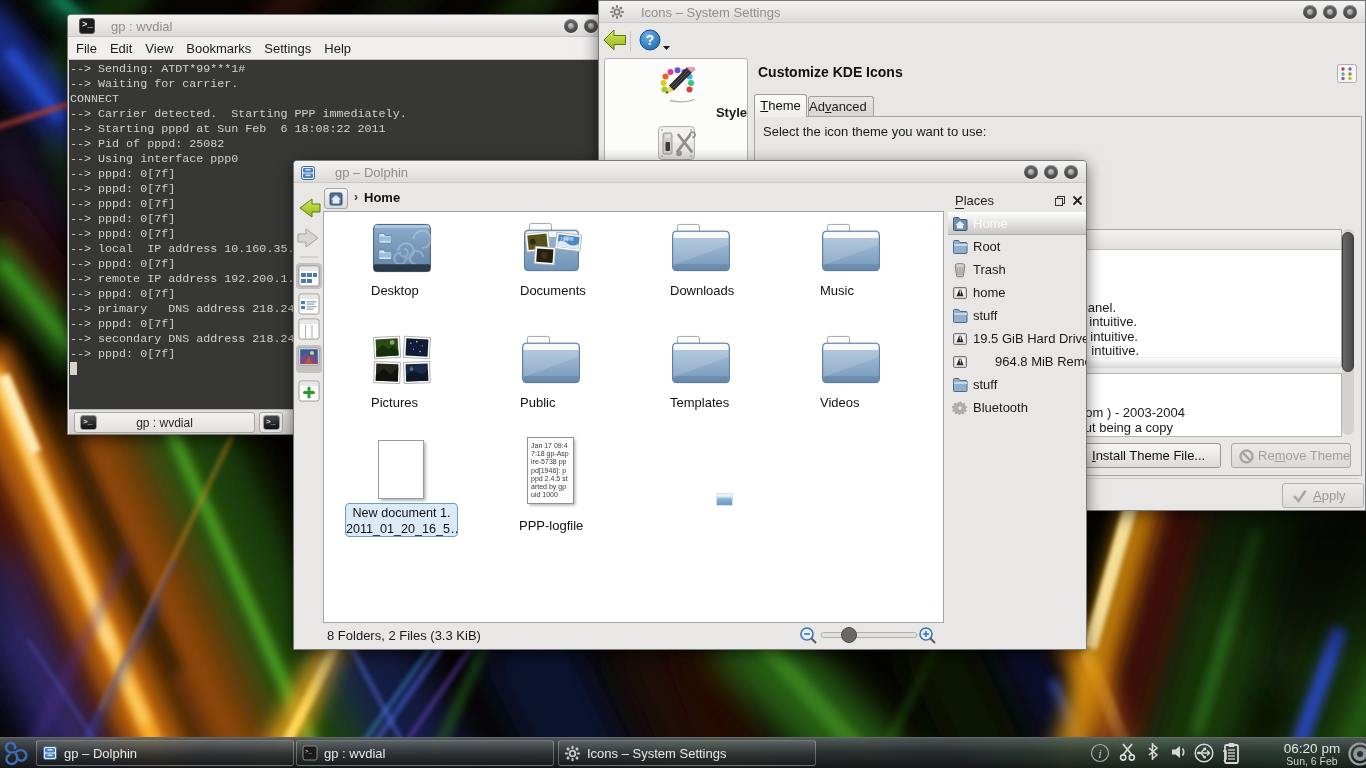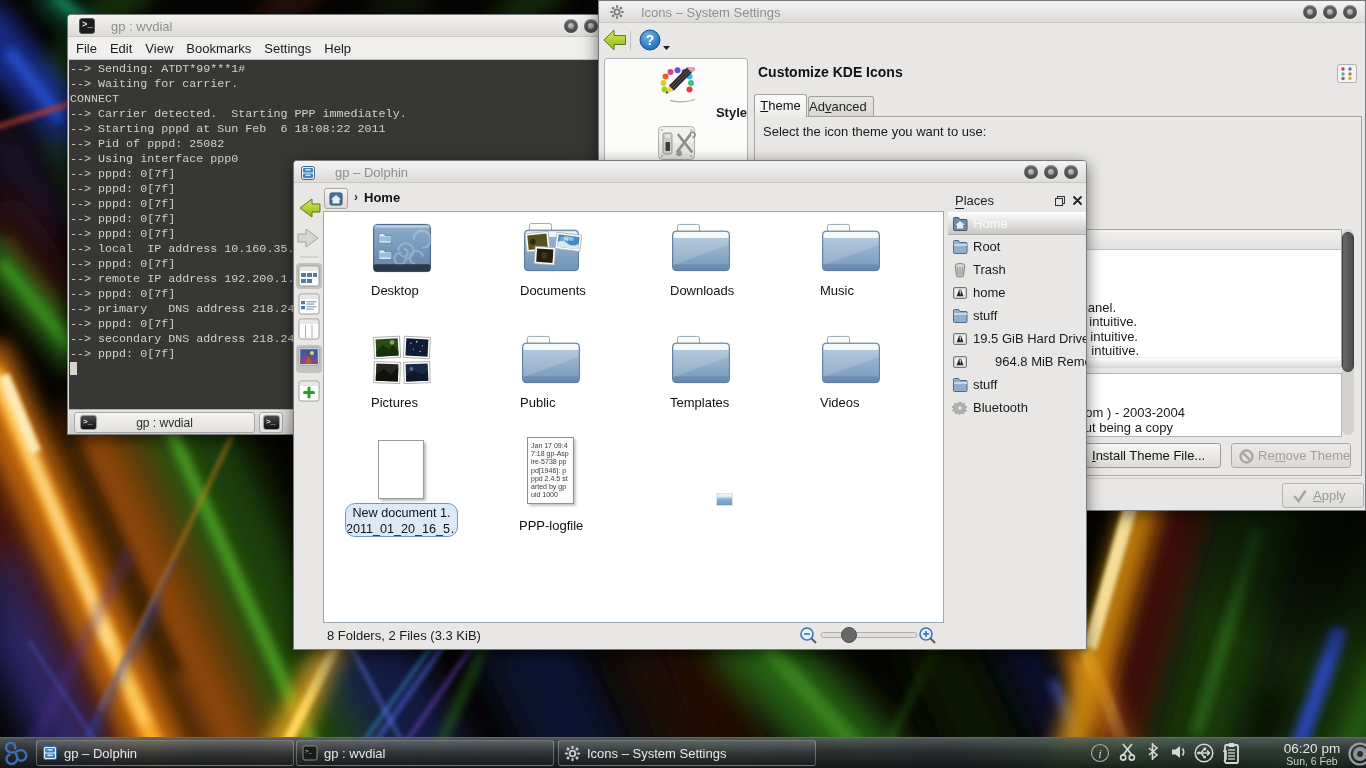--- a/index.html
+++ b/index.html
@@ -552,21 +552,21 @@
           <div class="flab">Templates</div>
         </div>
     <div class="fit" style="left:496px;top:122px;">
           <svg width="62" height="52">
             <use href="#folder"></use>
           </svg>
           <div class="flab">Videos</div>
         </div>
 
     <div style="position:absolute;left:54px;top:228px;width:46px;height:59px;background:#fff;border:1px solid #9a9a98;box-shadow:1.5px 1.5px 3px rgba(0,0,0,.35);"></div>
-    <div style="position:absolute;left:21px;top:291px;width:113px;height:34px;background:#dceaf8;border:1px solid #6a9ac8;border-radius:10px;font-size:12.6px;color:#111;text-align:center;line-height:16px;padding-top:1px;overflow:hidden;">New document 1.<br>2011_01_20_16_5…</div>
+    <div style="position:absolute;left:21px;top:291px;width:113px;height:34px;background:#dceaf8;border:1px solid #6a9ac8;border-radius:4px;font-size:12.6px;color:#111;text-align:center;line-height:16px;padding-top:1px;overflow:hidden;">New document 1.<br>2011_01_20_16_5…</div>
 
     <div style="position:absolute;left:203px;top:225px;width:47px;height:67px;background:#fcfcfc;border:1px solid #909090;box-shadow:1.5px 1.5px 3px rgba(0,0,0,.3);overflow:hidden;">
       <div style="font-size:7px;line-height:8.2px;color:#3a3a3a;padding:4px 2px 0 3px;font-family:'Liberation Sans';">Jan 17 09:4<br>7:18 gp-Asp<br>ire-5738 pp<br>pd[1946]: p<br>ppd 2.4.5 st<br>arted by gp<br>uid 1000</div>
     </div>
     <div class="flab" style="position:absolute;left:195px;top:297px;width:64px;">PPP-logfile</div>
 
     <div style="position:absolute;left:392px;top:281px;width:17px;height:13px;background:linear-gradient(#e8f1f8 20%,#8cb4d6 45%,#6a9ac2);border:1px solid #d6e2ec;"></div>
   </div>
 
   <div style="position:absolute;left:654px;top:27px;width:138px;height:437px;">

